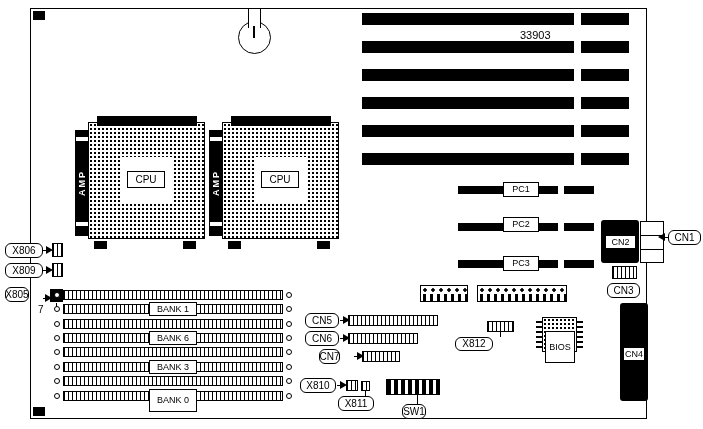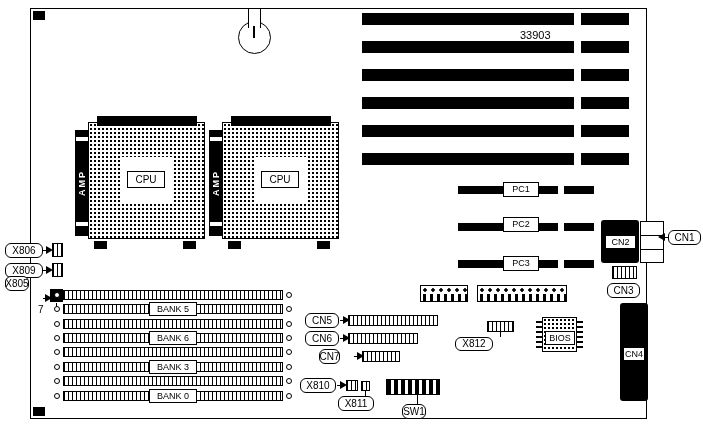--- a/index.html
+++ b/index.html
@@ -126,21 +126,21 @@
   <div class="abs blackbox" style="left:317px;top:241px;width:13px;height:8px"></div>
 
   <div class="abs label-rd" style="left:5px;top:243px;width:38px;height:15px">X806</div>
   <div class="abs arrow-r" style="left:43px;top:250px;width:3px"></div>
   <div class="abs hatch" style="left:52px;top:243px;width:11px;height:14px"></div>
 
   <div class="abs label-rd" style="left:5px;top:263px;width:38px;height:15px">X809</div>
   <div class="abs arrow-r" style="left:43px;top:270px;width:3px"></div>
   <div class="abs hatch" style="left:52px;top:263px;width:11px;height:14px"></div>
 
-  <div class="abs label-rd" style="left:5px;top:276px;width:24px;height:15px">X805</div>
+  <div class="abs label-rd" style="left:5px;top:287px;width:24px;height:15px">X805</div>
   <div class="abs arrow-r" style="left:43px;top:298px;width:2px"></div>
   <div class="abs blackbox" style="left:50px;top:289px;width:13px;height:13px"></div>
   <div class="abs blackbox" style="left:56px;top:303px;width:1px;height:5px"></div>
   <div class="abs txt" style="left:38px;top:305px;font-size:10px">7</div>
 
   <div class="abs circle" style="left:54px;top:292px;width:6px;height:6px"></div>
   <div class="abs hatch" style="left:63px;top:290px;width:220px;height:10px"></div>
   <div class="abs circle" style="left:286px;top:292px;width:6px;height:6px"></div>
 
   <div class="abs circle" style="left:54px;top:306px;width:6px;height:6px"></div>
@@ -164,24 +164,24 @@
   <div class="abs circle" style="left:286px;top:364px;width:6px;height:6px"></div>
 
   <div class="abs circle" style="left:54px;top:378px;width:6px;height:6px"></div>
   <div class="abs hatch" style="left:63px;top:376px;width:220px;height:10px"></div>
   <div class="abs circle" style="left:286px;top:378px;width:6px;height:6px"></div>
 
   <div class="abs circle" style="left:54px;top:393px;width:6px;height:6px"></div>
   <div class="abs hatch" style="left:63px;top:391px;width:220px;height:10px"></div>
   <div class="abs circle" style="left:286px;top:393px;width:6px;height:6px"></div>
 
-  <div class="abs label-sq" style="left:149px;top:302px;width:48px;height:14px">BANK 5</div>
+  <div class="abs label-sq" style="left:149px;top:302px;width:48px;height:14px">BANK 1</div>
   <div class="abs label-sq" style="left:149px;top:331px;width:48px;height:14px">BANK 6</div>
   <div class="abs label-sq" style="left:149px;top:360px;width:48px;height:14px">BANK 3</div>
-  <div class="abs label-sq" style="left:149px;top:389px;width:48px;height:14px">BANK 0</div>
+  <div class="abs label-sq" style="left:149px;top:389px;width:48px;height:23px">BANK 0</div>
 
   <div class="abs label-rd" style="left:305px;top:313px;width:34px;height:15px">CN5</div>
   <div class="abs arrow-r" style="left:340px;top:320px;width:3px"></div>
   <div class="abs hatch" style="left:348px;top:315px;width:90px;height:11px"></div>
 
   <div class="abs label-rd" style="left:305px;top:331px;width:34px;height:15px">CN6</div>
   <div class="abs arrow-r" style="left:340px;top:338px;width:3px"></div>
   <div class="abs hatch" style="left:348px;top:333px;width:70px;height:11px"></div>
 
   <div class="abs label-rd" style="left:319px;top:349px;width:21px;height:15px">CN7</div>
@@ -191,21 +191,21 @@
   <div class="abs pinrow" style="left:420px;top:285px;width:48px;height:17px"></div>
   <div class="abs pinrow" style="left:477px;top:285px;width:90px;height:17px"></div>
 
   <div class="abs hatch" style="left:487px;top:321px;width:27px;height:11px"></div>
   <div class="abs blackbox" style="left:500px;top:332px;width:1px;height:5px"></div>
   <div class="abs label-rd" style="left:455px;top:337px;width:38px;height:14px">X812</div>
 
   <div class="abs pins-h" style="left:536px;top:321px;width:6px;height:27px"></div>
   <div class="abs pins-h" style="left:577px;top:321px;width:6px;height:27px"></div>
   <div class="abs dots" style="left:542px;top:317px;width:35px;height:35px"></div>
-  <div class="abs label-sq" style="left:545px;top:331px;width:30px;height:14px">BIOS</div>
+  <div class="abs label-sq" style="left:545px;top:331px;width:30px;height:32px">BIOS</div>
 
   <div class="abs blackbox" style="left:601px;top:220px;width:38px;height:43px;border-radius:3px"></div>
   <div class="abs label-sq" style="left:605px;top:235px;width:31px;height:14px">CN2</div>
 
   <div class="abs whitebox" style="left:640px;top:221px;width:24px;height:42px"></div>
   <div class="abs blackbox" style="left:641px;top:235px;width:22px;height:1px"></div>
   <div class="abs blackbox" style="left:641px;top:249px;width:22px;height:1px"></div>
   <div class="abs arrow-l" style="left:665px;top:237px;width:3px"></div>
   <div class="abs label-rd" style="left:668px;top:230px;width:33px;height:15px">CN1</div>
 

